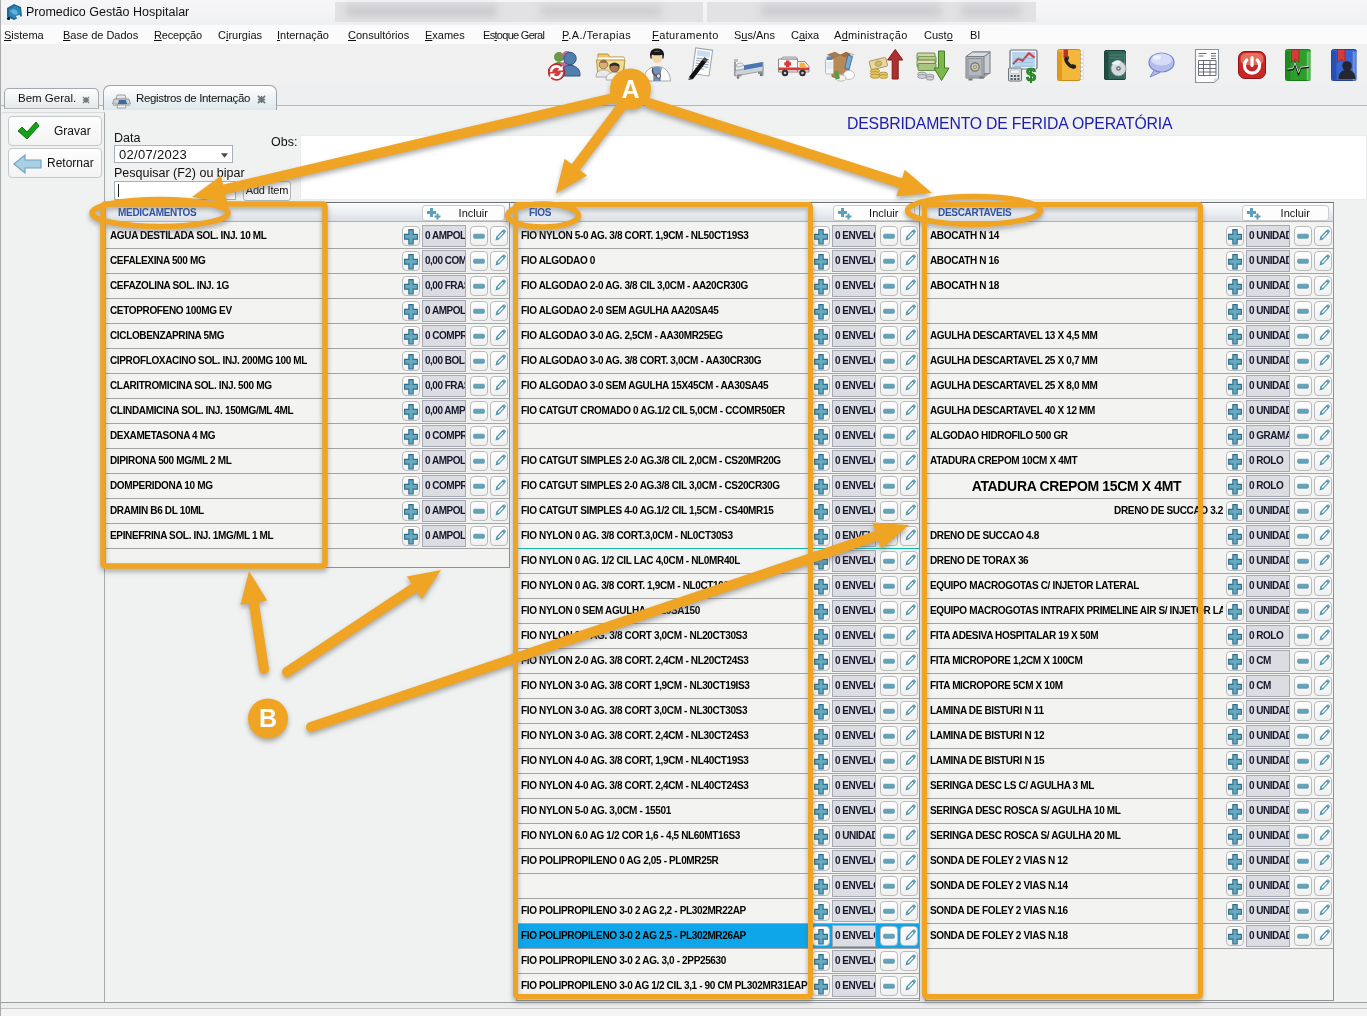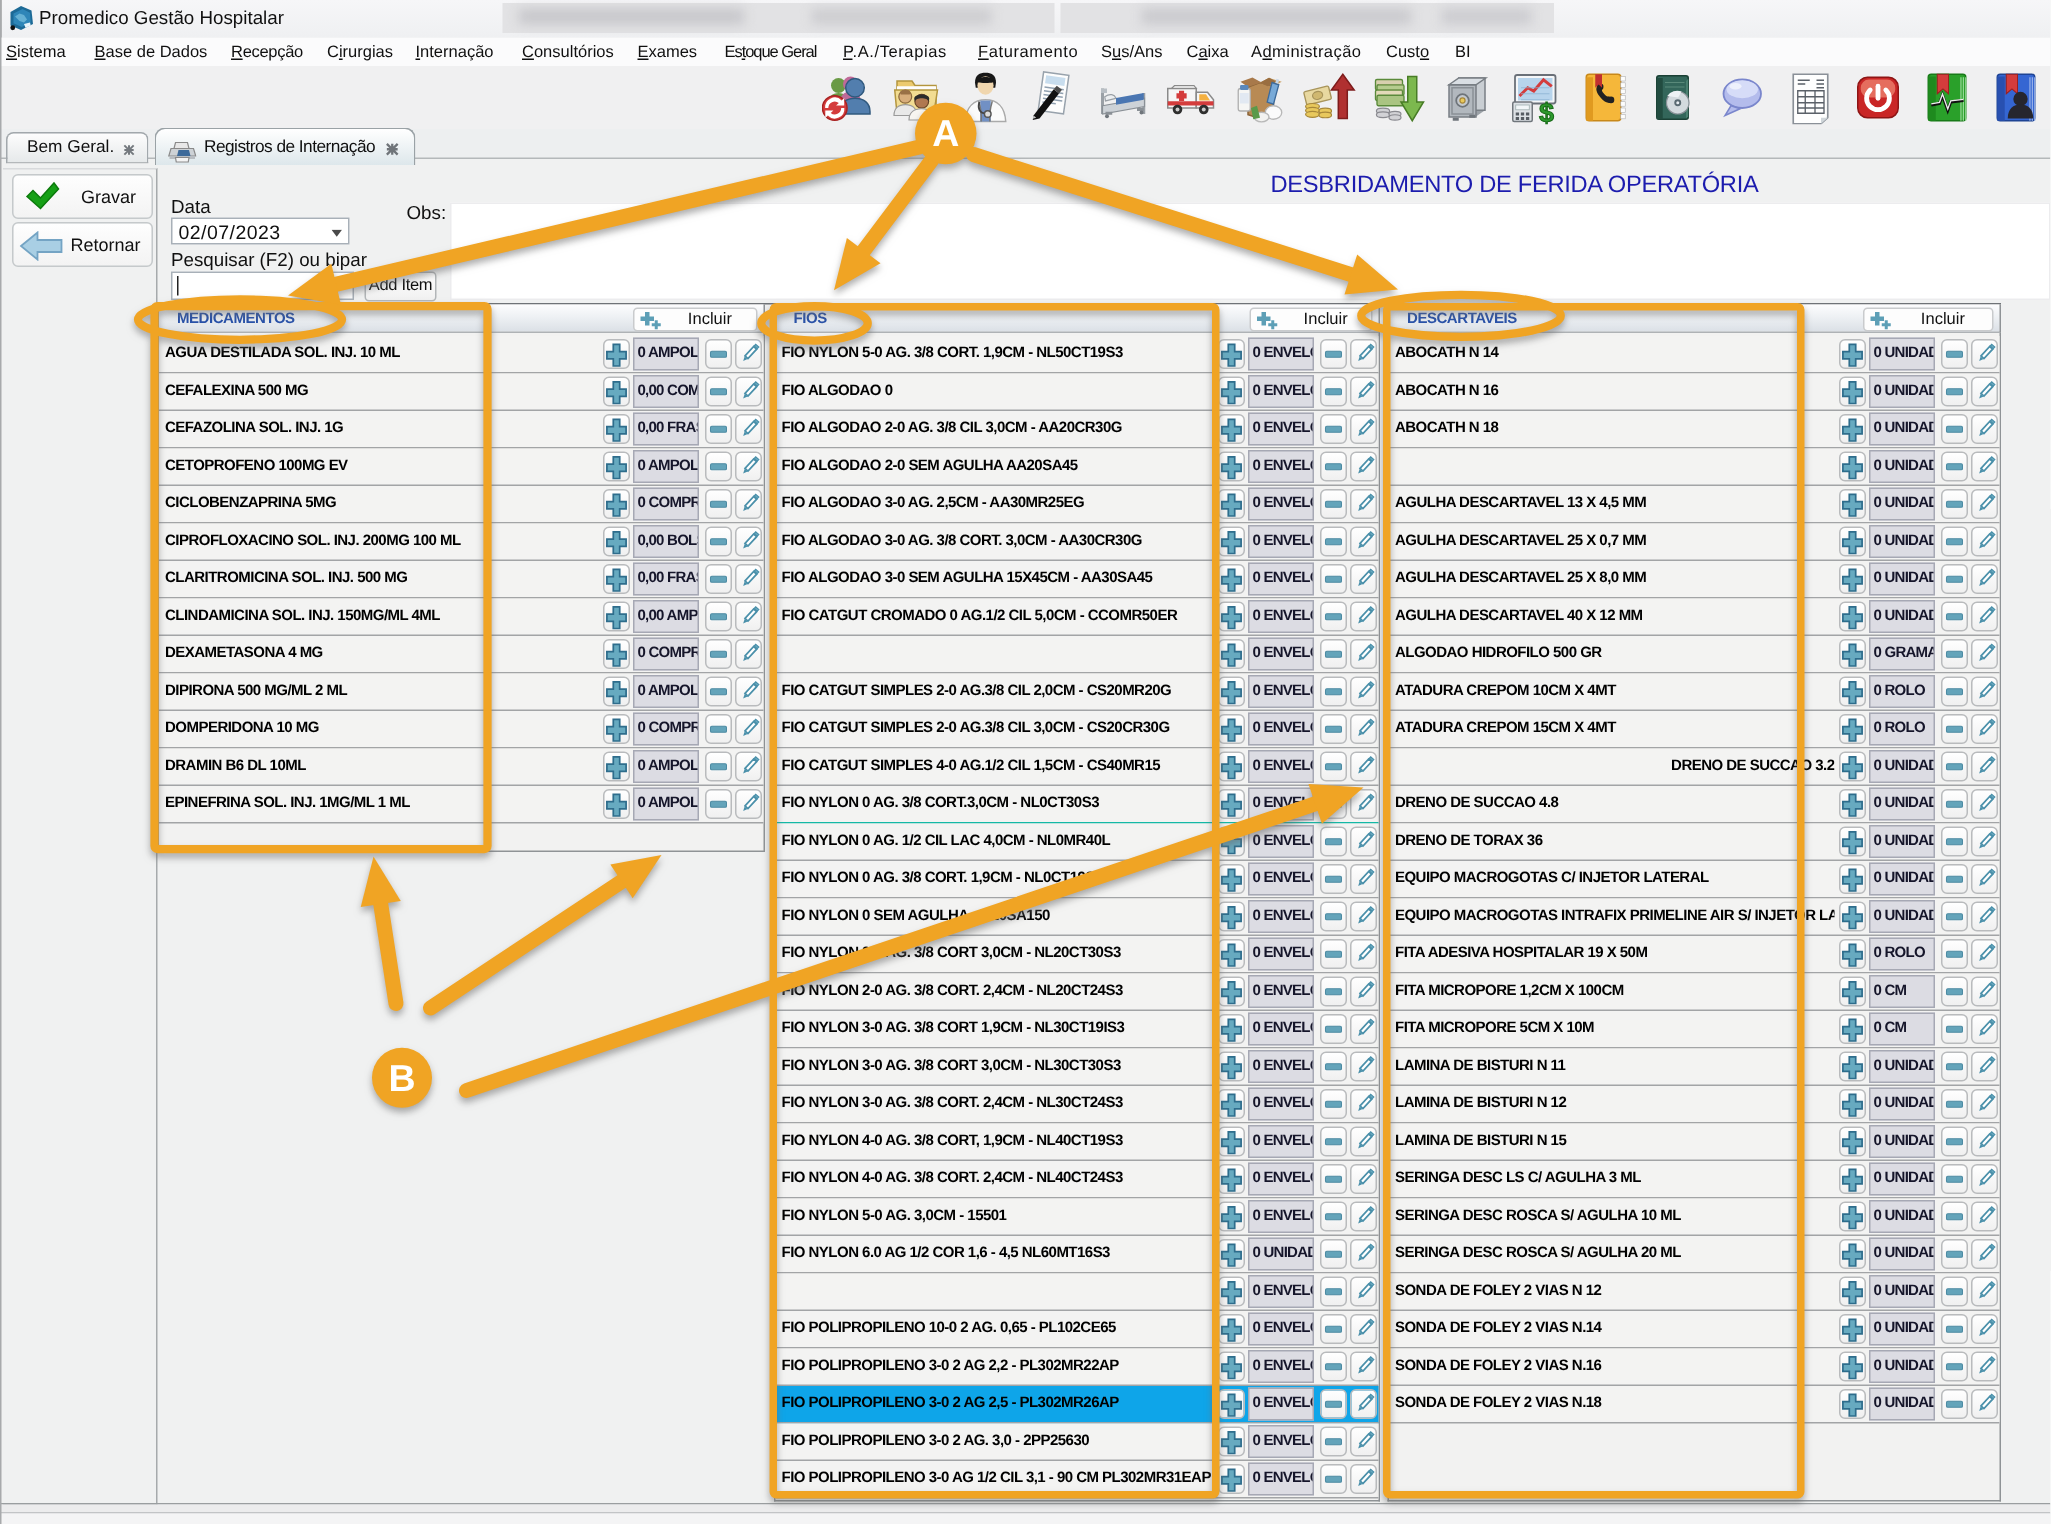--- a/index.html
+++ b/index.html
@@ -1101,41 +1101,41 @@
       </div>
       <div style="position:absolute;right:1px;top:2px;width:18px;height:20px;background:linear-gradient(#ffffff,#f0f0f0);border:1px solid #b9bbbd;border-radius:4px;box-sizing:border-box;">
         <svg style="display:block;margin:0 auto;" width="16" height="18" viewBox="0 0 18 20">
           <path d="M6.4 11.4 L12.9 4.4 L15.1 6.4 L8.6 13.4 Z" fill="#fff" stroke="#4a90aa" stroke-width="1.3"></path>
           <path d="M6.1 11.8 L8.3 13.8 L5 15.2 Z" fill="#4a90aa"></path>
           <path d="M13.3 4 L14.4 2.8 L16.7 4.8 L15.5 6 Z" fill="#6fadc2" stroke="#4a90aa" stroke-width="0.9"></path>
         </svg>
       </div>
     </div>
     <div style="position:absolute;left:517px;top:849px;width:402px;height:25px;background:#f3f3f2;border-bottom:1px solid #a2a4a6;box-sizing:border-box;">
+      <div style="position:absolute;left:4px;top:0;right:110px;height:24px;line-height:24px;font-size:10px;font-weight:bold;letter-spacing:-0.35px;color:#000;white-space:nowrap;overflow:hidden;">FIO POLIPROPILENO 0 AG 2,05 - PL0MR25R</div>
       <div style="position:absolute;right:89px;top:2px;width:18px;height:20px;background:linear-gradient(#ffffff,#f0f0f0);border:1px solid #b9bbbd;border-radius:4px;text-align:center;box-sizing:border-box;">
         <svg style="display:block;margin:0 auto;" width="16" height="18" viewBox="0 0 18 20">
           <path d="M6.6 2.8h4.8v5.4h4.8v5.4h-4.8V19H6.6v-5.4H1.8V8.2h4.8z" fill="#67aac0" stroke="#2e6d8c" stroke-width="1.3"></path>
         </svg>
       </div>
       <div style="position:absolute;right:43px;top:1px;width:44px;height:22px;background:#dcdce3;border:1px solid #a6a8b4;box-sizing:border-box;font-size:10px;font-weight:bold;letter-spacing:-0.5px;color:#15152a;line-height:20px;padding-left:2px;white-space:nowrap;overflow:hidden;">0 ENVELOPE</div>
       <div style="position:absolute;right:21px;top:2px;width:18px;height:20px;background:linear-gradient(#ffffff,#f0f0f0);border:1px solid #b9bbbd;border-radius:4px;box-sizing:border-box;">
         <svg style="display:block;margin:0 auto;" width="16" height="18" viewBox="0 0 18 20">
           <rect x="3" y="8" width="12" height="4.5" rx="1" fill="#64a4ba" stroke="#4d8ba3" stroke-width="0.8"></rect>
         </svg>
       </div>
       <div style="position:absolute;right:1px;top:2px;width:18px;height:20px;background:linear-gradient(#ffffff,#f0f0f0);border:1px solid #b9bbbd;border-radius:4px;box-sizing:border-box;">
         <svg style="display:block;margin:0 auto;" width="16" height="18" viewBox="0 0 18 20">
           <path d="M6.4 11.4 L12.9 4.4 L15.1 6.4 L8.6 13.4 Z" fill="#fff" stroke="#4a90aa" stroke-width="1.3"></path>
           <path d="M6.1 11.8 L8.3 13.8 L5 15.2 Z" fill="#4a90aa"></path>
           <path d="M13.3 4 L14.4 2.8 L16.7 4.8 L15.5 6 Z" fill="#6fadc2" stroke="#4a90aa" stroke-width="0.9"></path>
         </svg>
       </div>
     </div>
     <div style="position:absolute;left:517px;top:874px;width:402px;height:25px;background:#f3f3f2;border-bottom:1px solid #a2a4a6;box-sizing:border-box;">
-      <div style="position:absolute;left:4px;top:0;right:110px;height:24px;line-height:24px;font-size:10px;font-weight:bold;letter-spacing:-0.35px;color:#000;white-space:nowrap;overflow:hidden;">FIO POLIPROPILENO 10-0 2 AG. 0,65 - PL102CE65</div>
       <div style="position:absolute;right:89px;top:2px;width:18px;height:20px;background:linear-gradient(#ffffff,#f0f0f0);border:1px solid #b9bbbd;border-radius:4px;text-align:center;box-sizing:border-box;">
         <svg style="display:block;margin:0 auto;" width="16" height="18" viewBox="0 0 18 20">
           <path d="M6.6 2.8h4.8v5.4h4.8v5.4h-4.8V19H6.6v-5.4H1.8V8.2h4.8z" fill="#67aac0" stroke="#2e6d8c" stroke-width="1.3"></path>
         </svg>
       </div>
       <div style="position:absolute;right:43px;top:1px;width:44px;height:22px;background:#dcdce3;border:1px solid #a6a8b4;box-sizing:border-box;font-size:10px;font-weight:bold;letter-spacing:-0.5px;color:#15152a;line-height:20px;padding-left:2px;white-space:nowrap;overflow:hidden;">0 ENVELOPE</div>
       <div style="position:absolute;right:21px;top:2px;width:18px;height:20px;background:linear-gradient(#ffffff,#f0f0f0);border:1px solid #b9bbbd;border-radius:4px;box-sizing:border-box;">
         <svg style="display:block;margin:0 auto;" width="16" height="18" viewBox="0 0 18 20">
           <rect x="3" y="8" width="12" height="4.5" rx="1" fill="#64a4ba" stroke="#4d8ba3" stroke-width="0.8"></rect>
         </svg>
@@ -1446,21 +1446,21 @@
       </div>
       <div style="position:absolute;right:1px;top:2px;width:18px;height:20px;background:linear-gradient(#ffffff,#f0f0f0);border:1px solid #b9bbbd;border-radius:4px;box-sizing:border-box;">
         <svg style="display:block;margin:0 auto;" width="16" height="18" viewBox="0 0 18 20">
           <path d="M6.4 11.4 L12.9 4.4 L15.1 6.4 L8.6 13.4 Z" fill="#fff" stroke="#4a90aa" stroke-width="1.3"></path>
           <path d="M6.1 11.8 L8.3 13.8 L5 15.2 Z" fill="#4a90aa"></path>
           <path d="M13.3 4 L14.4 2.8 L16.7 4.8 L15.5 6 Z" fill="#6fadc2" stroke="#4a90aa" stroke-width="0.9"></path>
         </svg>
       </div>
     </div>
     <div style="position:absolute;left:926px;top:474px;width:407px;height:25px;background:#f3f3f2;border-bottom:1px solid #a2a4a6;box-sizing:border-box;">
-      <div style="position:absolute;left:4px;top:0;right:110px;height:24px;line-height:24px;font-size:10px;font-weight:bold;letter-spacing:-0.35px;color:#000;white-space:nowrap;overflow:hidden;">ATADURA CREPOM 15CM X 4MT</div>
+      <div style="position:absolute;left:4px;top:0;right:110px;height:24px;line-height:24px;font-size:14px;font-weight:bold;letter-spacing:-0.35px;color:#000;white-space:nowrap;overflow:hidden;text-align:center;">ATADURA CREPOM 15CM X 4MT</div>
       <div style="position:absolute;right:89px;top:2px;width:18px;height:20px;background:linear-gradient(#ffffff,#f0f0f0);border:1px solid #b9bbbd;border-radius:4px;text-align:center;box-sizing:border-box;">
         <svg style="display:block;margin:0 auto;" width="16" height="18" viewBox="0 0 18 20">
           <path d="M6.6 2.8h4.8v5.4h4.8v5.4h-4.8V19H6.6v-5.4H1.8V8.2h4.8z" fill="#67aac0" stroke="#2e6d8c" stroke-width="1.3"></path>
         </svg>
       </div>
       <div style="position:absolute;right:43px;top:1px;width:44px;height:22px;background:#dcdce3;border:1px solid #a6a8b4;box-sizing:border-box;font-size:10px;font-weight:bold;letter-spacing:-0.5px;color:#15152a;line-height:20px;padding-left:2px;white-space:nowrap;overflow:hidden;">0 ROLO</div>
       <div style="position:absolute;right:21px;top:2px;width:18px;height:20px;background:linear-gradient(#ffffff,#f0f0f0);border:1px solid #b9bbbd;border-radius:4px;box-sizing:border-box;">
         <svg style="display:block;margin:0 auto;" width="16" height="18" viewBox="0 0 18 20">
           <rect x="3" y="8" width="12" height="4.5" rx="1" fill="#64a4ba" stroke="#4d8ba3" stroke-width="0.8"></rect>
         </svg>

